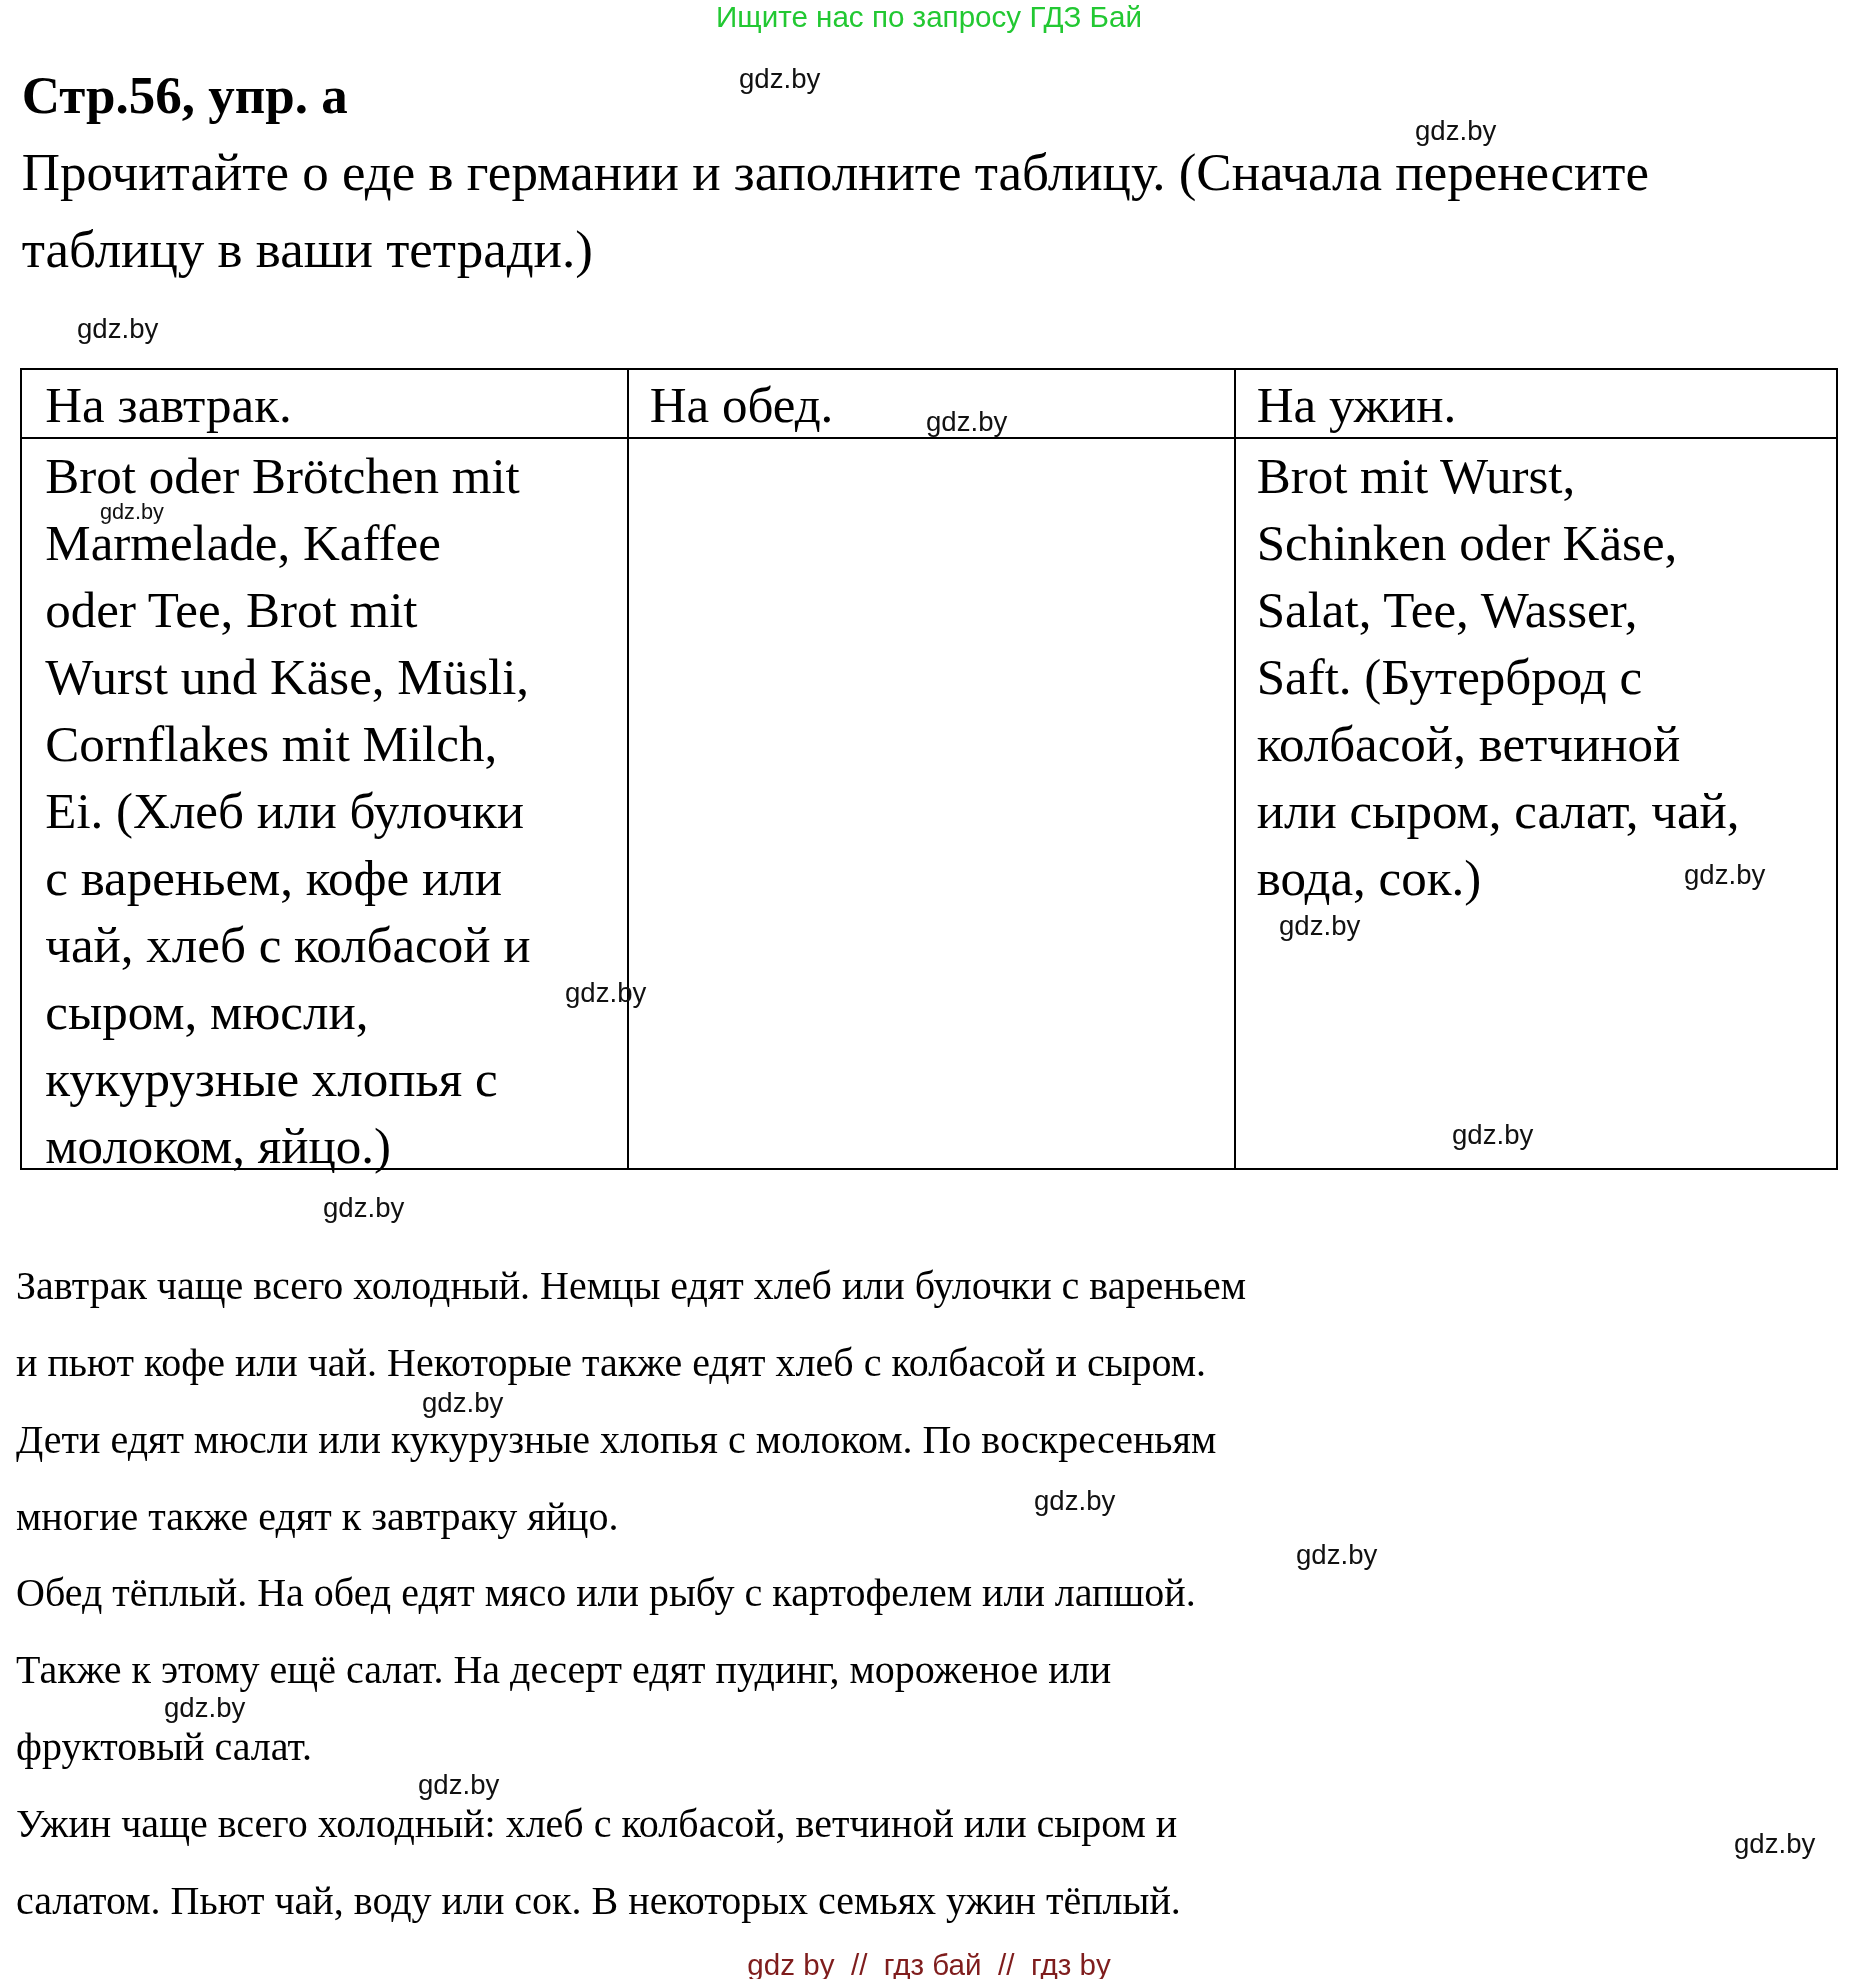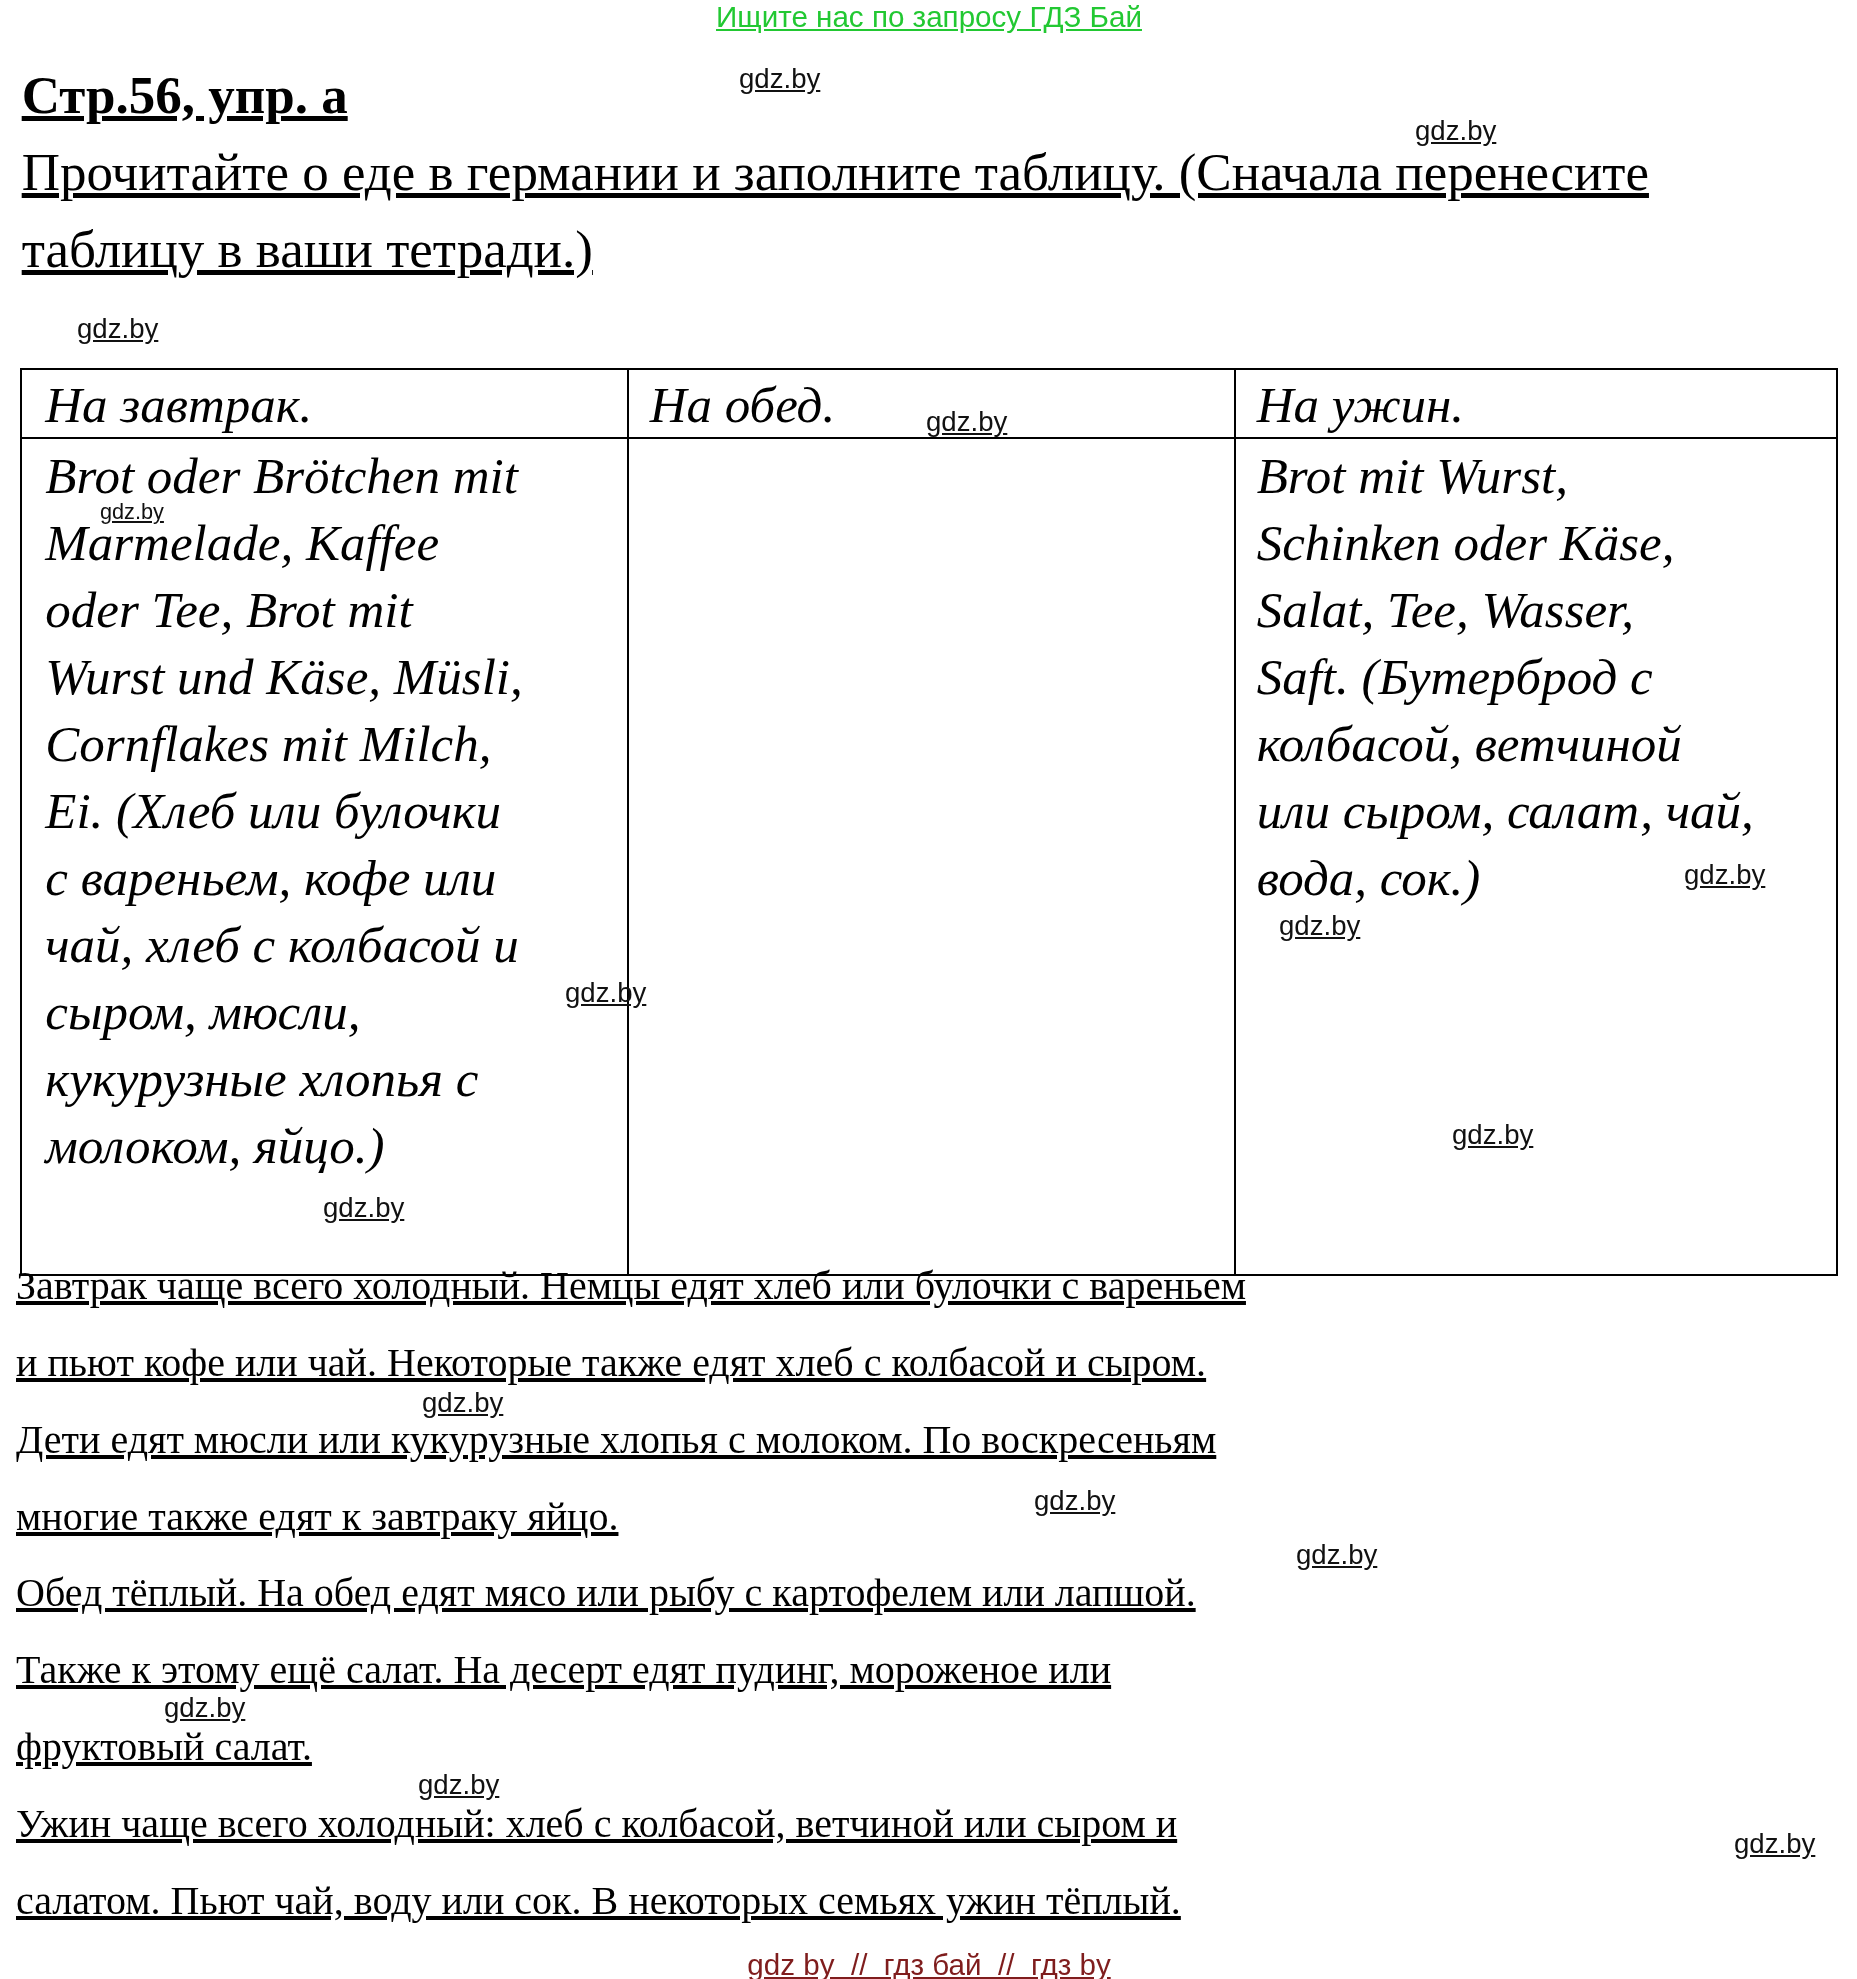--- a/index.html
+++ b/index.html
@@ -1,25 +1,25 @@
 <!DOCTYPE html>
 <html><head>
 <meta charset="utf-8">
 <style>
   html, body { margin:0; padding:0; background:#ffffff; }
   body { width:1858px; height:1979px; position:relative; overflow:hidden;
          font-family:"Liberation Serif", serif; color:#000; }
-  .abs { position:absolute; white-space:nowrap;text-decoration:underline; }
+  .abs { position:absolute; white-space:nowrap; }
   .top-banner { left:0; width:1858px; top:0; text-align:center;
                 font-family:"Liberation Sans", sans-serif; font-size:29.6px; line-height:33px; color:#22c832; }
   .title { left:21.7px; top:61px; font-size:53px; font-weight:bold; line-height:69px; }
   .instr { left:21.7px; font-size:53px; line-height:69px; }
   .wm { font-family:"Liberation Sans", sans-serif; font-size:27.6px; line-height:31.5px; color:#111; }
-  .tbl { position:absolute; left:19.7px; top:368px; width:1818px; height:908px;
-         border:2.5px solid #000; box-sizing:border-box;font-style:italic; }
+  .tbl { position:absolute; left:19.7px; top:368px; width:1818px; height:802px;
+         border:2.5px solid #000; box-sizing:border-box; }
   .hdr-line { position:absolute; left:0; right:0; top:67px; border-top:2.5px solid #000; }
   .vline { position:absolute; top:0; bottom:0; border-left:2px solid #000; }
   .cell-h { position:absolute; top:5.9px; font-size:51px; line-height:59px; white-space:nowrap; }
   .cell-b { position:absolute; top:73px; font-size:51px; line-height:67px; white-space:pre-line; }
   .para { left:16px; font-size:40px; line-height:77px; }
   .footer { left:0; width:1858px; top:1950px; text-align:center;
             font-family:"Liberation Sans", sans-serif; font-size:29.6px; line-height:29.6px; color:#7f1d1d; }
 </style>
 </head>
 <body>

